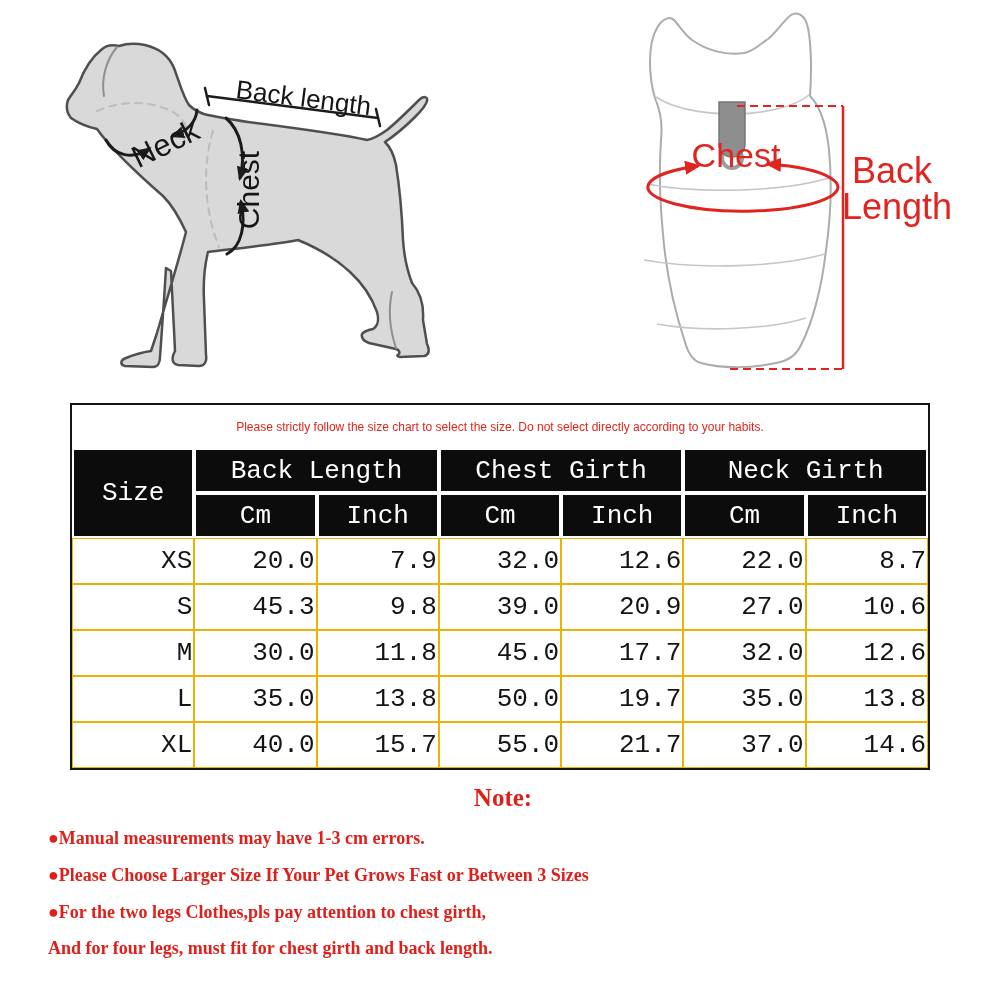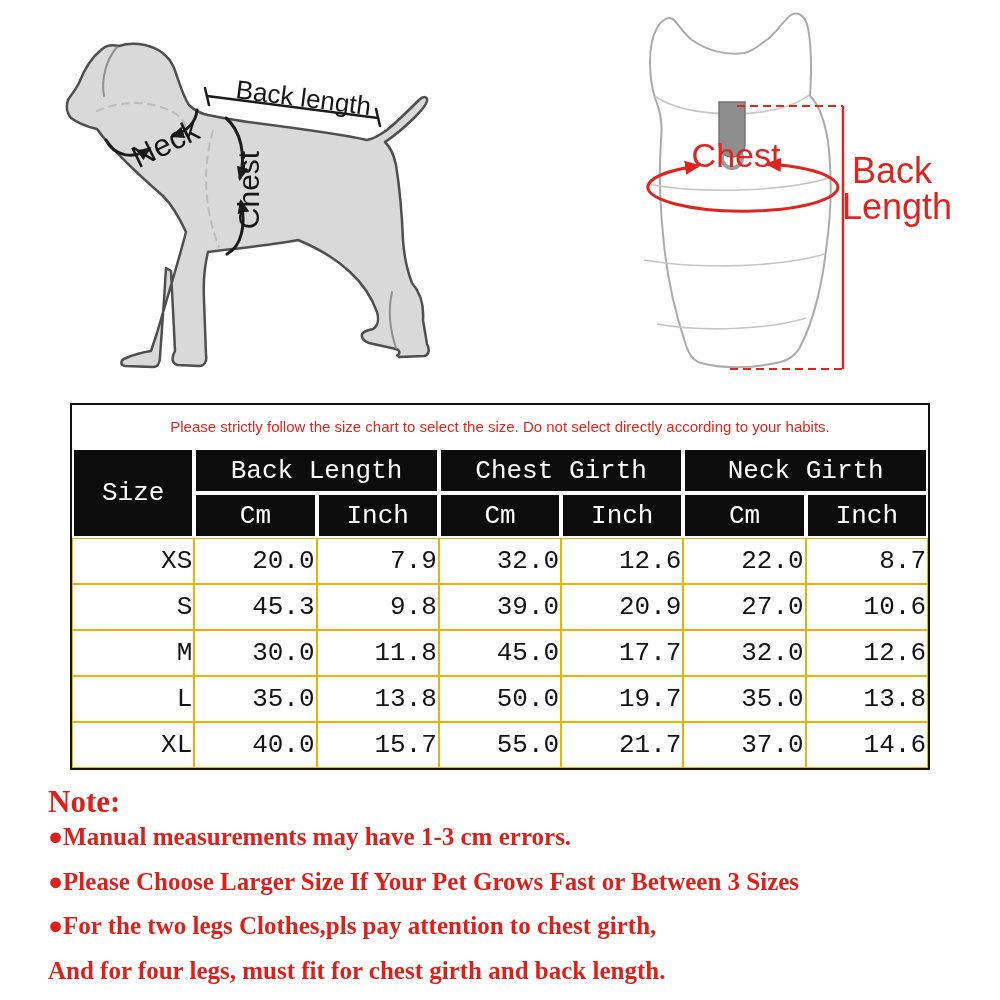--- a/index.html
+++ b/index.html
@@ -25,42 +25,42 @@
 
   
   .size-table {
     position:absolute; top:403px; left:70px; width:860px;
     border-collapse:separate; border-spacing:0; table-layout:fixed;
     border:2px solid #141414; background:#fff;
   }
   .size-table col { width:14.2857%; }
   .notice-cell {
     height:41px; text-align:center; vertical-align:middle;
-    color:#e0251e; font-size:15px; font-family:"Liberation Sans", sans-serif;
+    color:#e0251e; font-size:12px; font-family:"Liberation Sans", sans-serif;
     background:#fff;
   }
   .hc {
     background:#0c0c0c; color:#ffffff; border:2px solid #ffffff;
     text-align:center; vertical-align:middle;
     font-family:"Liberation Mono", monospace; font-size:26px;
     height:39px; font-weight:400;
   }
   .dc {
     border:1px solid #eab308; background:#fff; color:#141414;
     text-align:right; vertical-align:middle;
     font-family:"Liberation Mono", monospace; font-size:26px; height:42px;
   }
 
   
   .notes {
     position:absolute; left:48px; top:784px; width:910px;
     color:#df1f1a; font-family:"Liberation Serif", serif; font-weight:bold;
   }
-  .notes-title { font-size:31px; margin:0 0 3px 0; }
-  .note-line  { font-size:25px; margin:0 0 17px 0; line-height:1.1; }
+  .notes-title { font-size:25px; margin:0 0 17px 0;text-align:center; }
+  .note-line  { font-size:18px; margin:0 0 17px 0; line-height:1.1; }
 </style>
 </head>
 <body>
 
 <div class="canvas">
 
   <svg class="illos" width="1000" height="400" viewBox="0 0 1000 400">
     <defs>
       <marker id="arrB" markerUnits="userSpaceOnUse" markerWidth="14" markerHeight="12" refX="11" refY="6" orient="auto-start-reverse">
         <path d="M0,0 L14,6 L0,12 Z" fill="#1c1c1c"></path>

